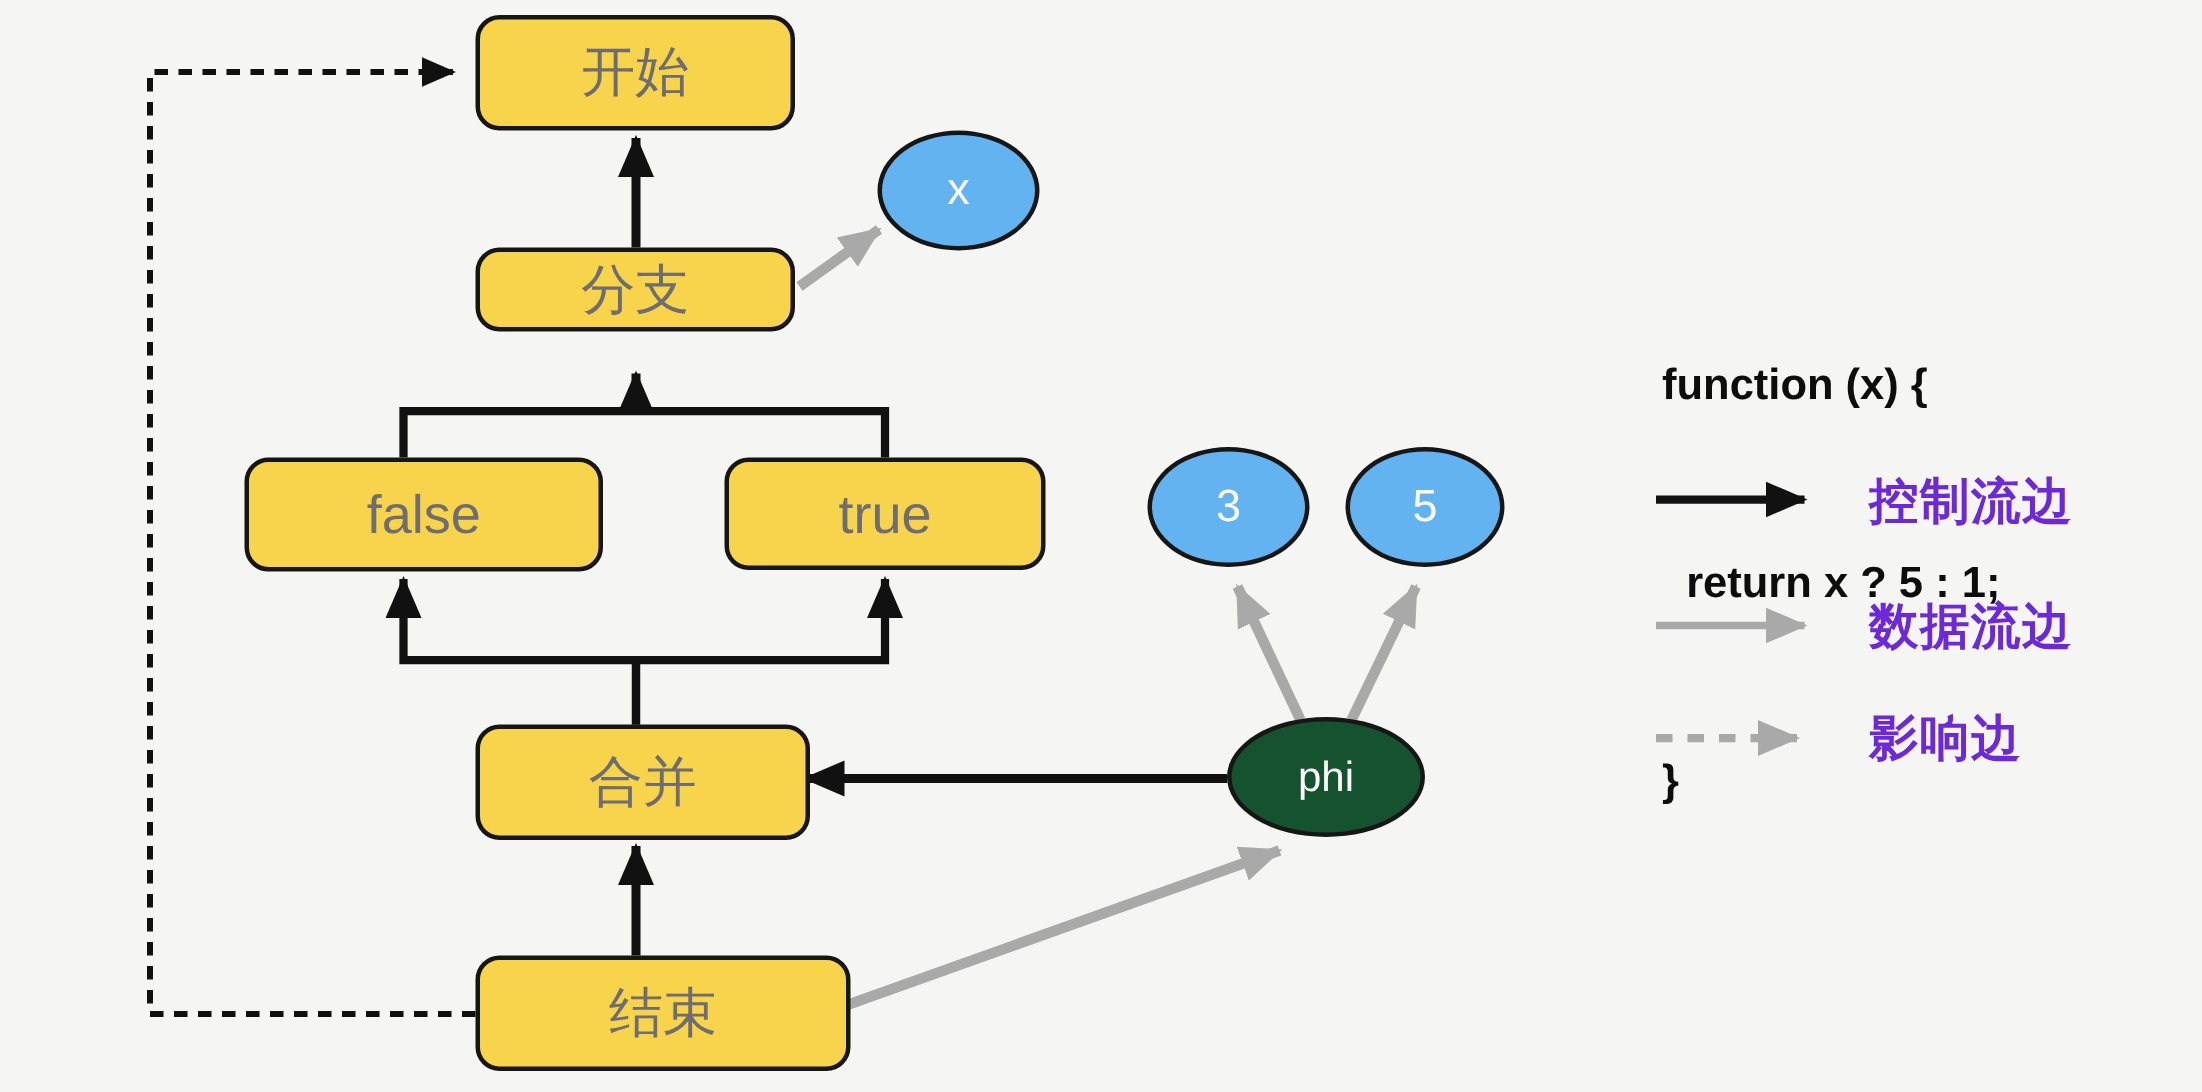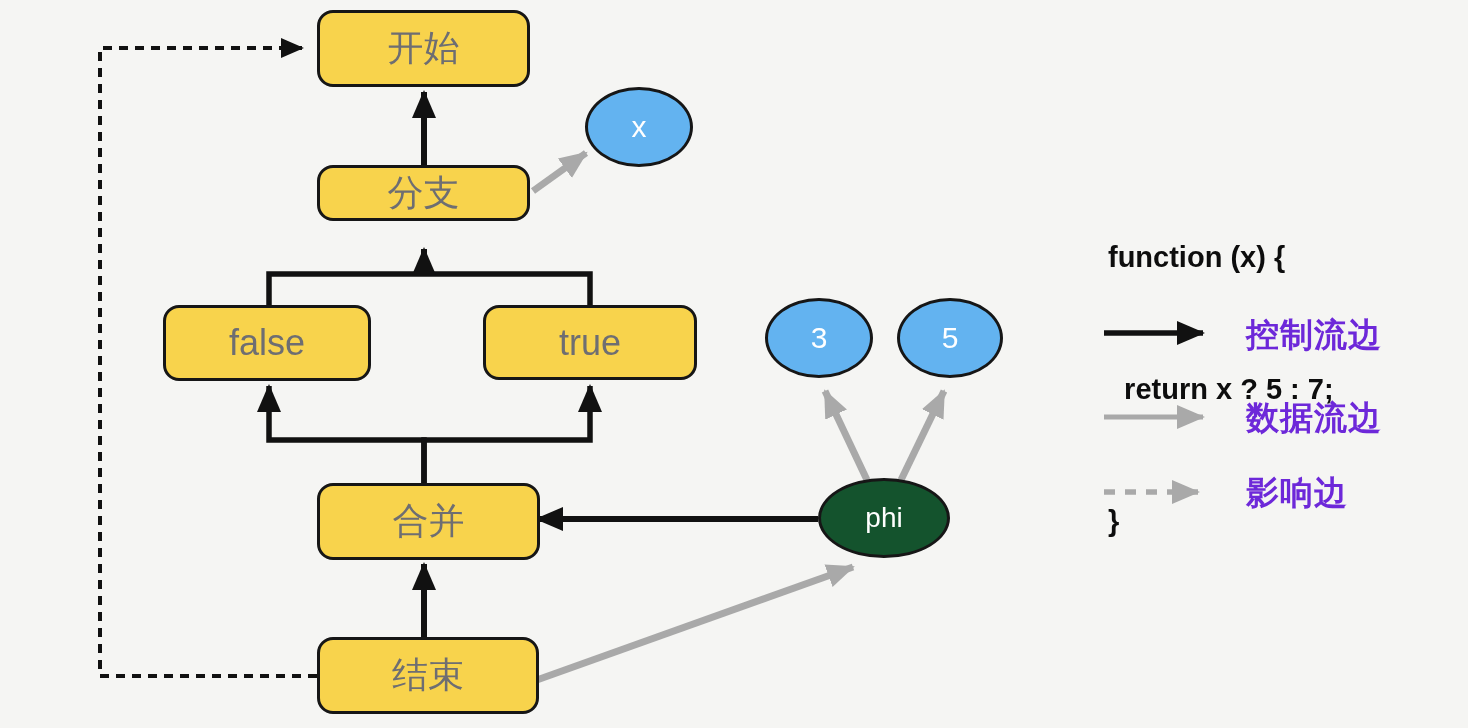--- a/index.html
+++ b/index.html
@@ -68,49 +68,49 @@
     <path d="M1104,417 H1203" fill="none" stroke="#a9a9a9" stroke-width="5" marker-end="url(#mg)"></path>
     <path d="M1104,492 H1198" fill="none" stroke="#a9a9a9" stroke-width="5.5" stroke-dasharray="11 10" marker-end="url(#mg)"></path>
   </svg>
 
   <div class="node block" style="left:317px;top:10px;width:213px;height:77px;">
     <span>开始</span>
   </div>
   <div class="node block" style="left:317px;top:165px;width:213px;height:56px;">
     <span>分支</span>
   </div>
-  <div class="node block" style="left:163px;top:305px;width:208px;height:76px;">
+  <div class="node block" style="left:163px;top:305px;width:239px;height:76px;">
     <span>false</span>
   </div>
   <div class="node block" style="left:483px;top:305px;width:214px;height:75px;">
     <span>true</span>
   </div>
   <div class="node block" style="left:317px;top:483px;width:223px;height:77px;">
     <span>合并</span>
   </div>
-  <div class="node block" style="left:317px;top:637px;width:222px;height:77px;">
+  <div class="node block" style="left:317px;top:637px;width:250px;height:77px;">
     <span>结束</span>
   </div>
 
   <div class="node ellipse val" style="left:585px;top:87px;width:108px;height:80px;">
     <span>x</span>
   </div>
   <div class="node ellipse val" style="left:765px;top:298px;width:108px;height:80px;">
     <span>3</span>
   </div>
   <div class="node ellipse val" style="left:897px;top:298px;width:106px;height:80px;">
     <span>5</span>
   </div>
   <div class="node ellipse phi" style="left:818px;top:478px;width:132px;height:80px;">
     <span>phi</span>
   </div>
 
   <div class="code">
     <div>function (x) {</div>
-    <div>  return x ? 5 : 7;</div>
+    <div>  return x ? 5 : 1;</div>
     <div>}</div>
   </div>
 
   <div class="legend-label" style="top:335px;">控制流边</div>
   <div class="legend-label" style="top:418px;">数据流边</div>
   <div class="legend-label" style="top:493px;">影响边</div>
 
 </div>
 
 </body></html>

